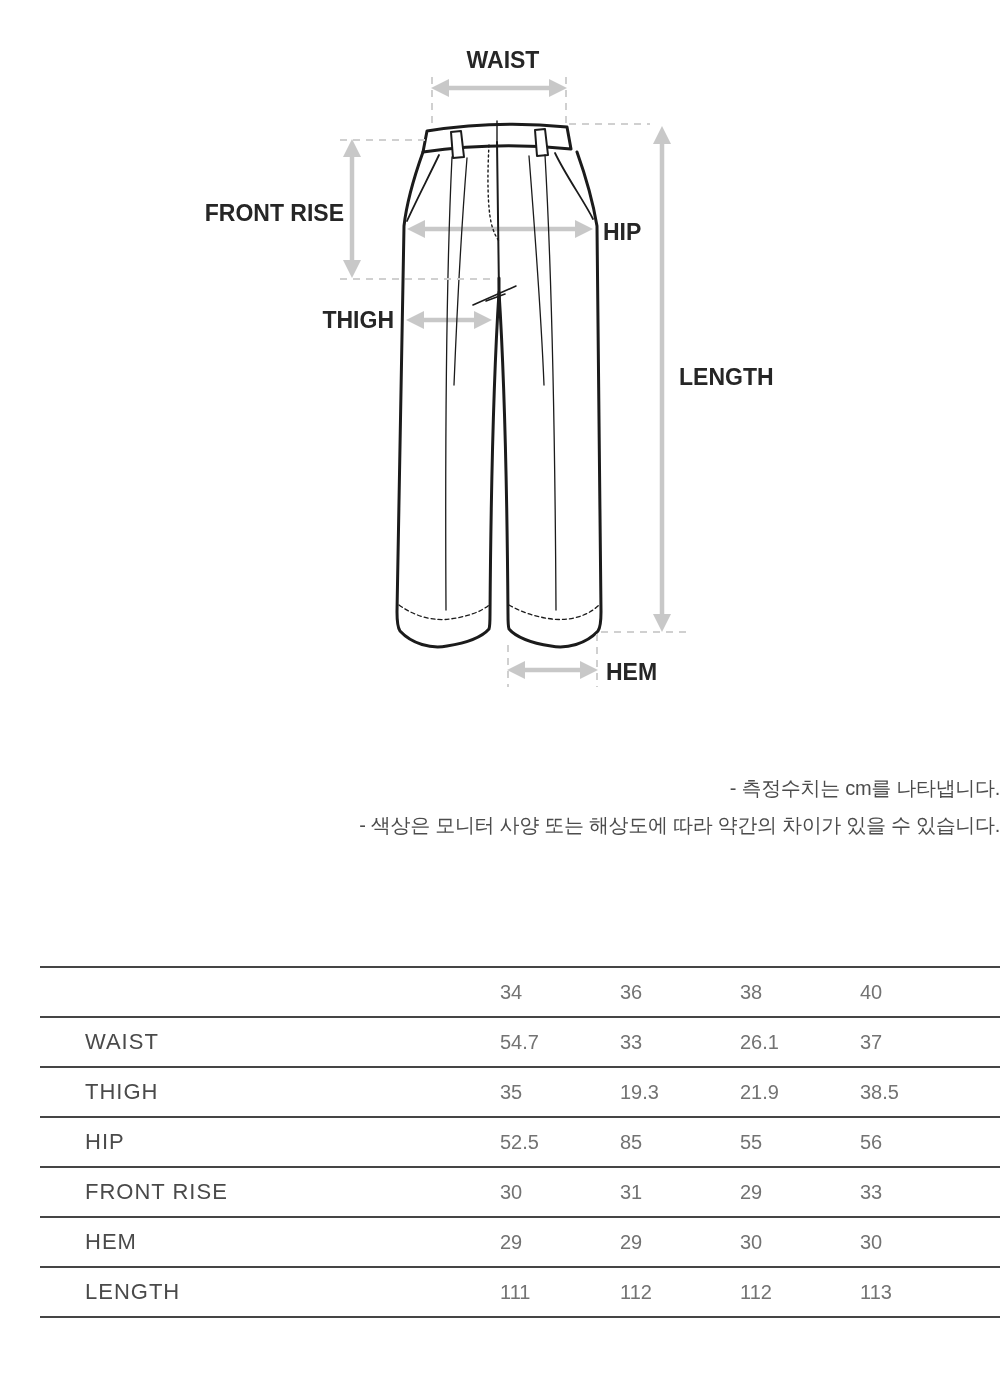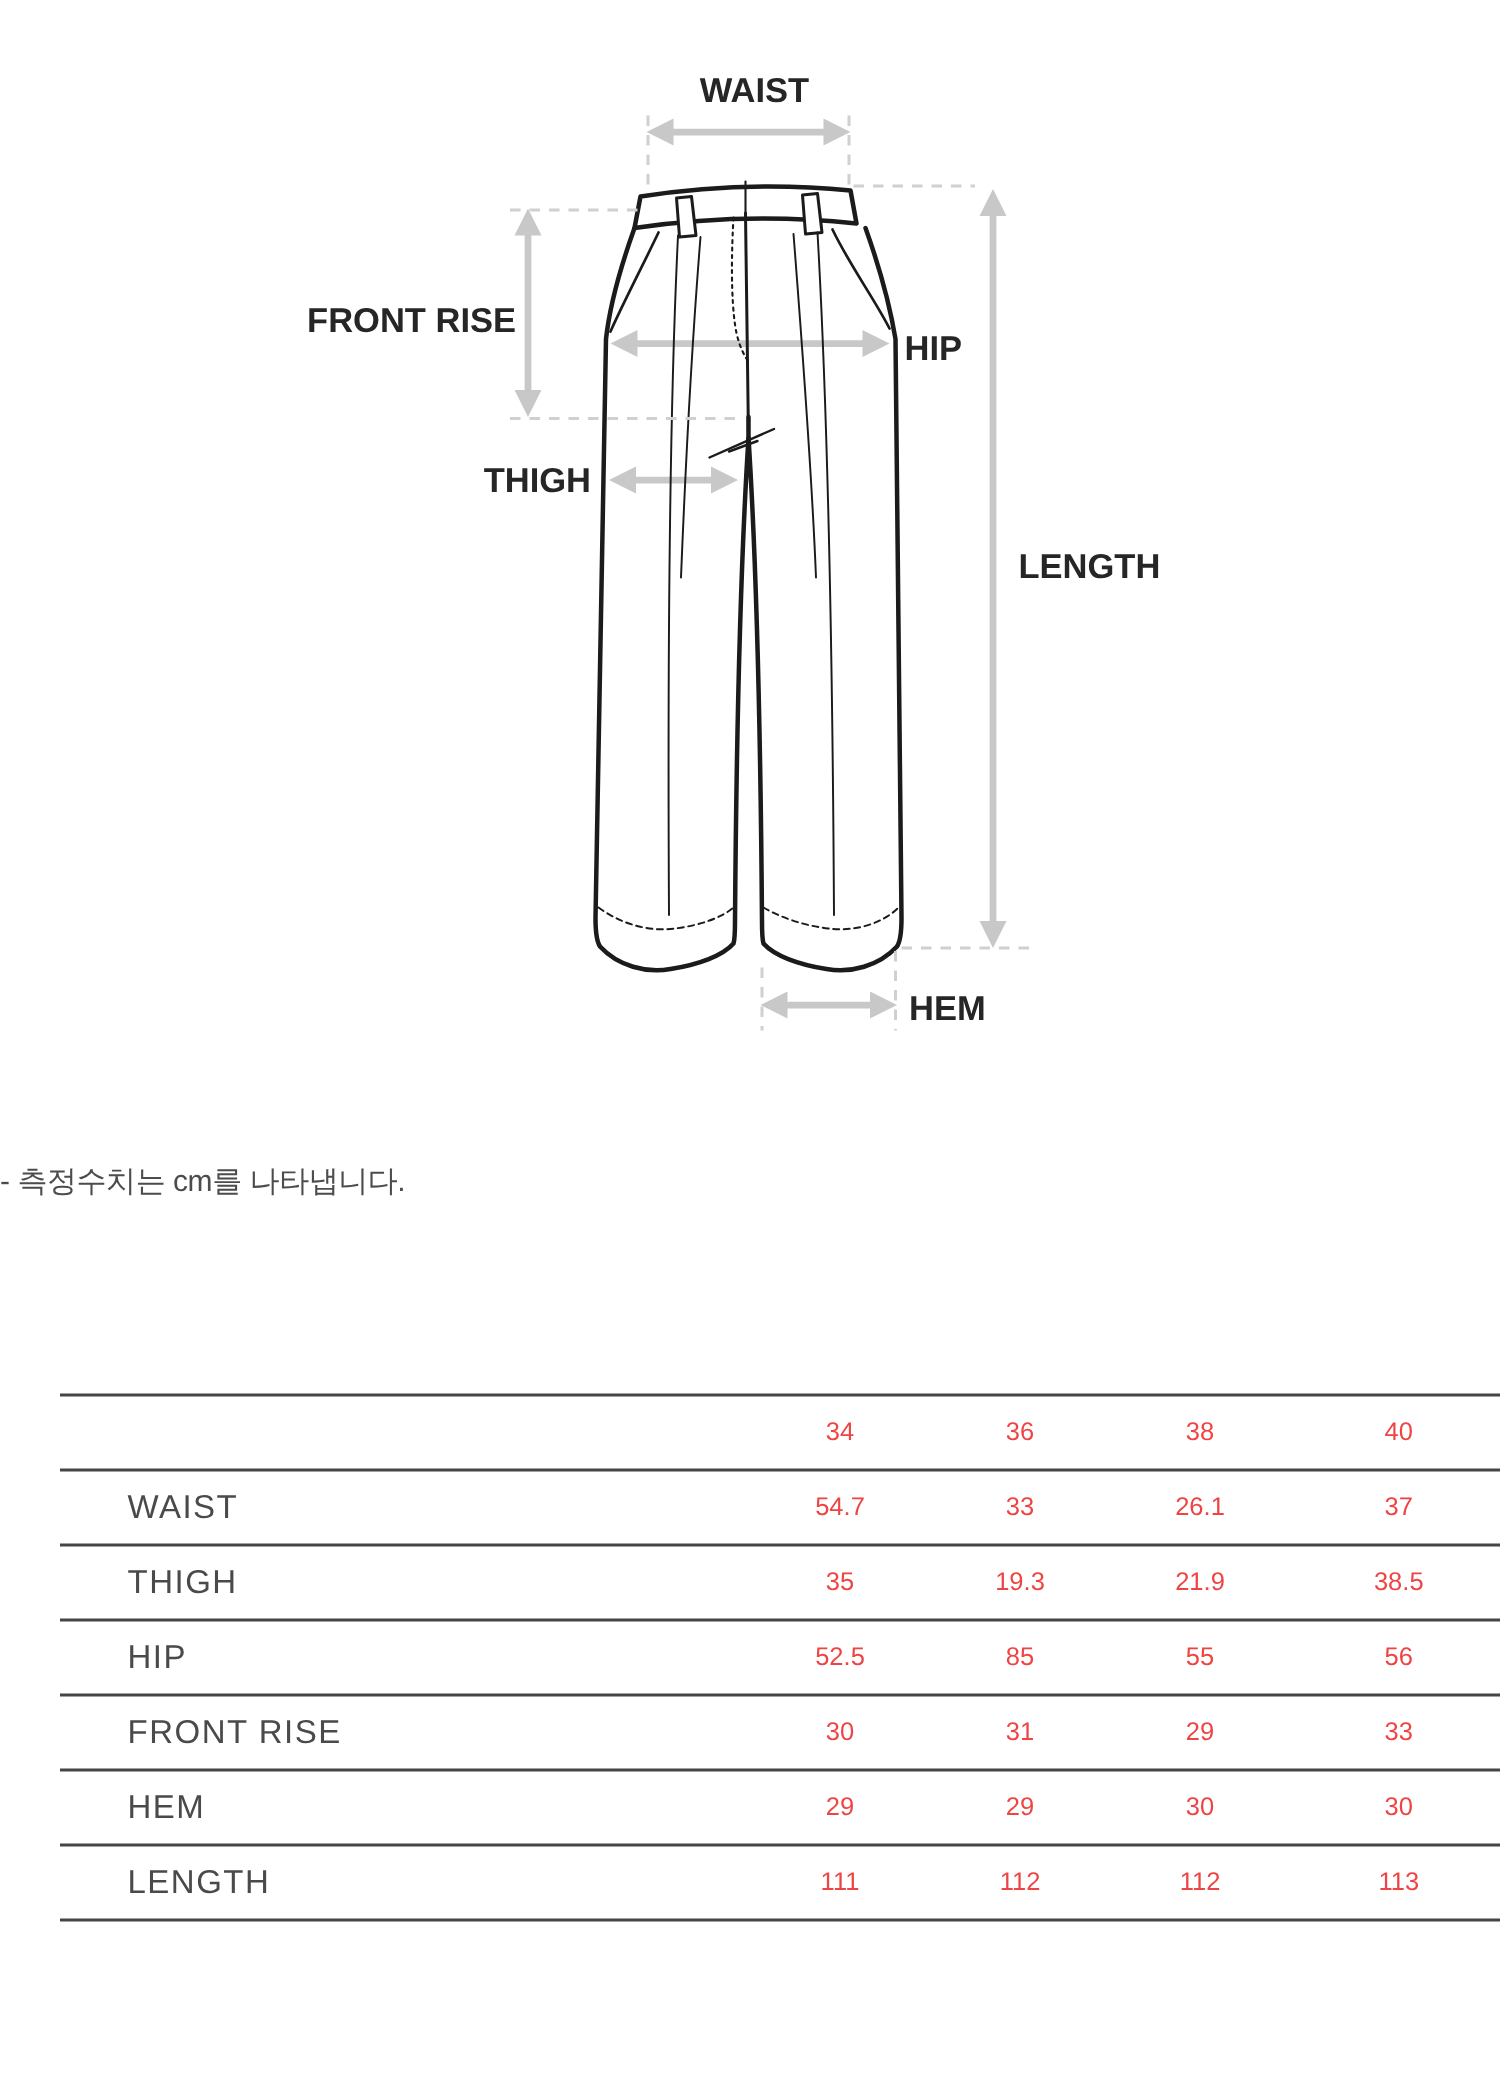--- a/index.html
+++ b/index.html
@@ -21,21 +21,21 @@
     height: 720px;
   }
   svg text.diagram-label {
     font-family: "Liberation Sans", sans-serif;
     font-weight: bold;
     font-size: 23px;
     fill: #262626;
   }
   .notes {
     margin-top: 50px;
-    text-align: left;
+    text-align: right;
     color: #4c4c4c;
     font-size: 20px;
     line-height: 37px;
     letter-spacing: -0.3px;
   }
   .notes p { margin: 0; padding: 0; }
   table.size-table {
     margin: 122px 0 0 40px;
     width: 920px;
     border-collapse: collapse;
@@ -55,23 +55,23 @@
   table.size-table .row-label {
     width: 415px;
     text-align: left;
     padding-left: 45px;
     font-size: 22px;
     letter-spacing: 1px;
     color: #4a4a4a;
   }
   table.size-table .num {
     width: 120px;
-    text-align: center;
-    font-size: 17px;
-    color: #ef4444;
+    text-align: left;
+    font-size: 20px;
+    color: #737373;
   }
   table.size-table .num.last { width: 145px; }
 </style>
 </head>
 <body>
 
 <div class="page">
 
   <div class="diagram-wrap">
     <svg width="1000" height="720" viewBox="0 0 1000 720" xmlns="http://www.w3.org/2000/svg">
@@ -159,20 +159,21 @@
       <text class="diagram-label" x="344" y="221" text-anchor="end">FRONT RISE</text>
       <text class="diagram-label" x="603" y="240" text-anchor="start">HIP</text>
       <text class="diagram-label" x="394" y="328" text-anchor="end">THIGH</text>
       <text class="diagram-label" x="679" y="385" text-anchor="start">LENGTH</text>
       <text class="diagram-label" x="606" y="680" text-anchor="start">HEM</text>
     </svg>
   </div>
 
   <div class="notes">
     <p>- 측정수치는 cm를 나타냅니다.</p>
+    <p>- 색상은 모니터 사양 또는 해상도에 따라 약간의 차이가 있을 수 있습니다.</p>
   </div>
 
   <table class="size-table">
     <tbody>
       <tr>
         <th class="row-label"></th>
         <th class="num">34</th>
         <th class="num">36</th>
         <th class="num">38</th>
         <th class="num last">40</th>

